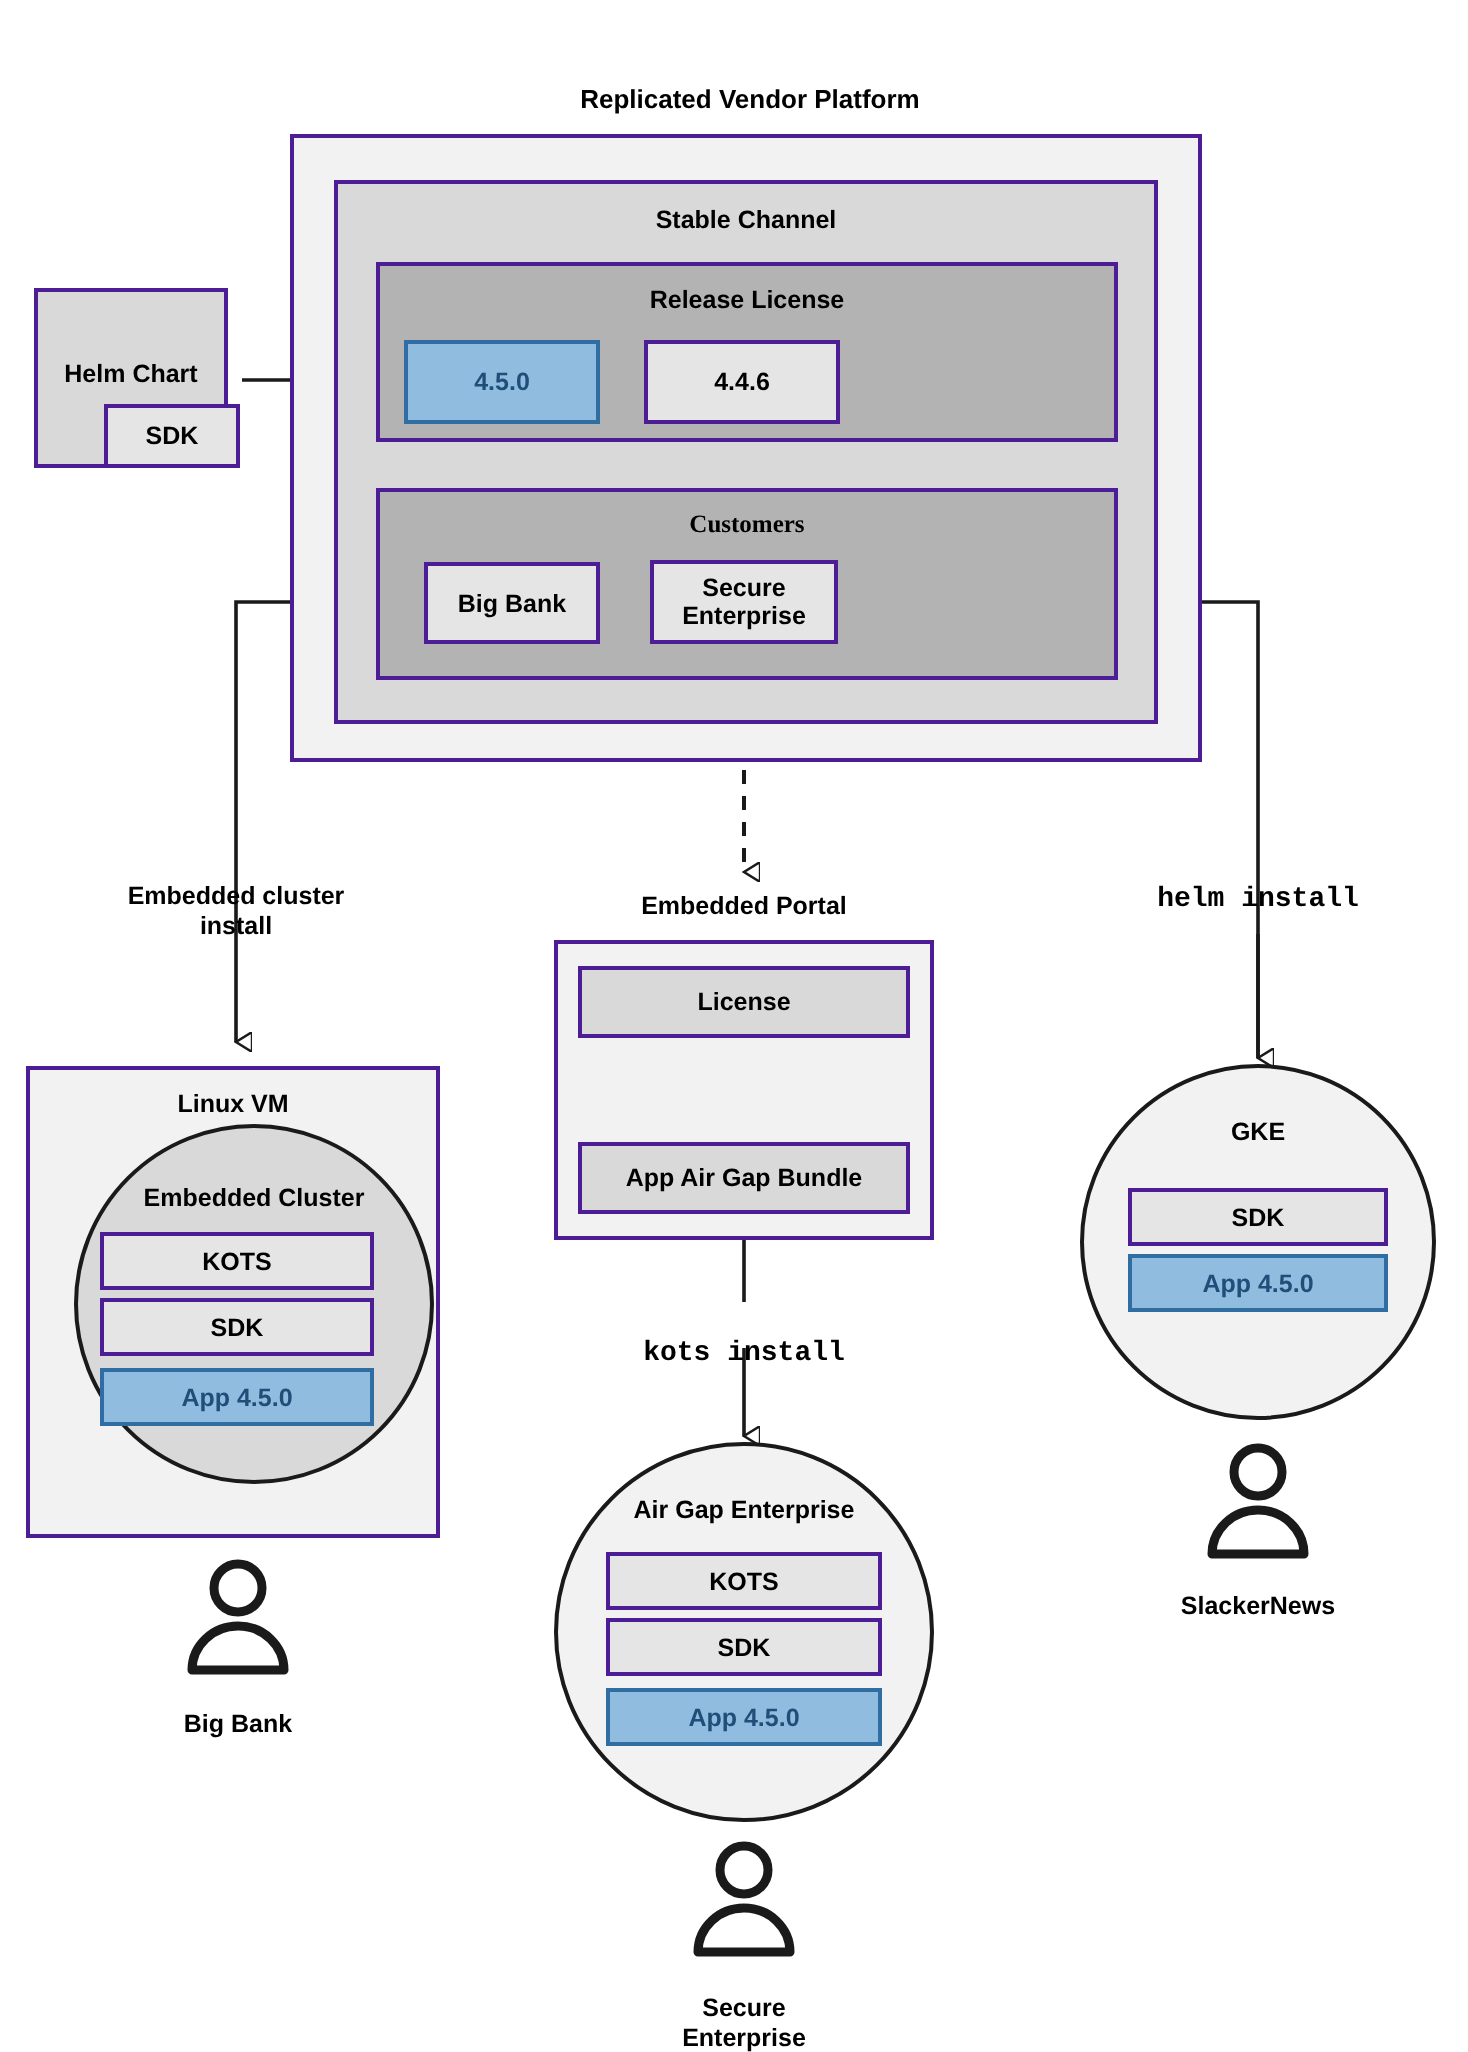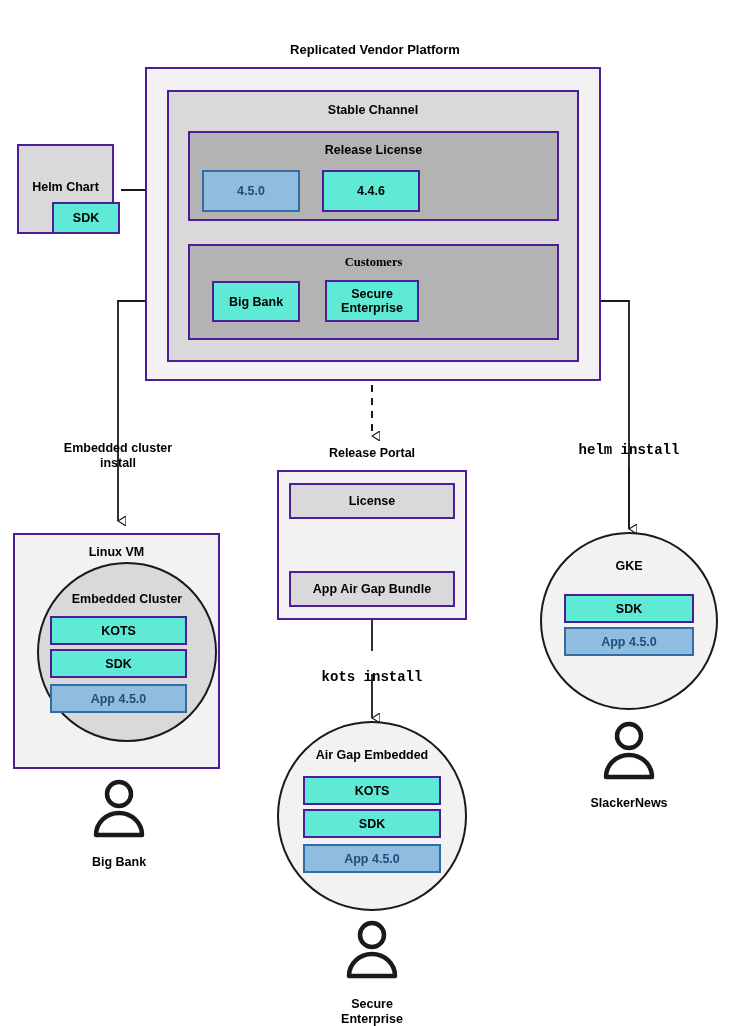--- a/index.html
+++ b/index.html
@@ -3,21 +3,21 @@
 <meta charset="utf-8">
 <style>
   html,body{margin:0;padding:0;background:#ffffff;}
   body{width:734px;height:1026px;font-family:"Liberation Sans",sans-serif;}
   #stage{position:relative;width:734px;height:1026px;overflow:hidden;background:#fff;margin-top:24px;}
   svg.layer{position:absolute;left:0;top:0;width:734px;height:1026px;}
   .box{position:absolute;box-sizing:border-box;display:flex;align-items:center;justify-content:center;text-align:center;}
   .lbl{position:absolute;box-sizing:border-box;display:flex;align-items:center;justify-content:center;text-align:center;line-height:1.22;}
   .b-title{font-weight:bold;font-size:12.5px;color:#000;}
   .node{border:2px solid #4c1d95;}
-  .fill-white{background:#5eead4;}
+  .fill-white{background:#e5e5e5;}
   .fill-l1{background:#f2f2f2;}
   .fill-l2{background:#d9d9d9;}
   .fill-l3{background:#b3b3b3;}
   .fill-blue{background:#8fbcdf;border-color:#2f6da3;align-items:center;}
   .txt-blue{color:#1f4e79;}
   .mono{font-family:"Liberation Mono",monospace;font-weight:bold;font-size:14px;color:#000;letter-spacing:0px;}
   .caption{font-weight:bold;font-size:12.5px;color:#000;}
   .hdr{font-weight:bold;font-size:13px;color:#000;}
   .circle{position:absolute;border-radius:50%;border:2.5px solid #1a1a1a;box-sizing:border-box;}
   .person{position:absolute;}
@@ -88,21 +88,21 @@
 
   <div class="lbl caption" style="left:38px;top:415px;width:160px;height:34px;flex-direction:column;">
     <span>Embedded cluster</span>
     <span>install</span>
   </div>
 
   <div class="lbl mono" style="left:549px;top:418px;width:160px;height:18px;">helm install</div>
 
   <div class="lbl mono" style="left:292px;top:645px;width:160px;height:18px;">kots install</div>
 
-  <div class="lbl b-title" style="left:277px;top:421px;width:190px;height:18px;">Release Portal</div>
+  <div class="lbl b-title" style="left:277px;top:421px;width:190px;height:18px;">Embedded Portal</div>
   <div class="box node fill-l1" style="left:277px;top:446px;width:190px;height:150px;"></div>
 
   <div class="box node fill-l2" style="left:289px;top:459px;width:166px;height:36px;">
     <span class="b-title">License</span>
   </div>
   <div class="box node fill-l2" style="left:289px;top:547px;width:166px;height:36px;">
     <span class="b-title">App Air Gap Bundle</span>
   </div>
 
   <div class="box node fill-l1" style="left:13px;top:509px;width:207px;height:236px;"></div>
@@ -121,21 +121,21 @@
     <span class="b-title txt-blue">App 4.5.0</span>
   </div>
 
   <svg class="person" style="left:88px;top:755px;width:62px;height:62px;" viewBox="0 0 62 62">
     <circle cx="31" cy="15" r="12" fill="none" stroke="#1a1a1a" stroke-width="4.5"></circle>
     <path d="M8,56 a23,22 0 0 1 46,0 z" fill="none" stroke="#1a1a1a" stroke-width="4.5" stroke-linejoin="round"></path>
   </svg>
   <div class="lbl caption" style="left:38px;top:830px;width:162px;height:18px;">Big Bank</div>
 
   <div class="circle fill-l1" style="left:277px;top:697px;width:190px;height:190px;"></div>
-  <div class="lbl b-title" style="left:277px;top:723px;width:190px;height:18px;">Air Gap Embedded</div>
+  <div class="lbl b-title" style="left:277px;top:723px;width:190px;height:18px;">Air Gap Enterprise</div>
 
   <div class="box node fill-white" style="left:303px;top:752px;width:138px;height:29px;">
     <span class="b-title">KOTS</span>
   </div>
   <div class="box node fill-white" style="left:303px;top:785px;width:138px;height:29px;">
     <span class="b-title">SDK</span>
   </div>
   <div class="box node fill-blue" style="left:303px;top:820px;width:138px;height:29px;">
     <span class="b-title txt-blue">App 4.5.0</span>
   </div>

